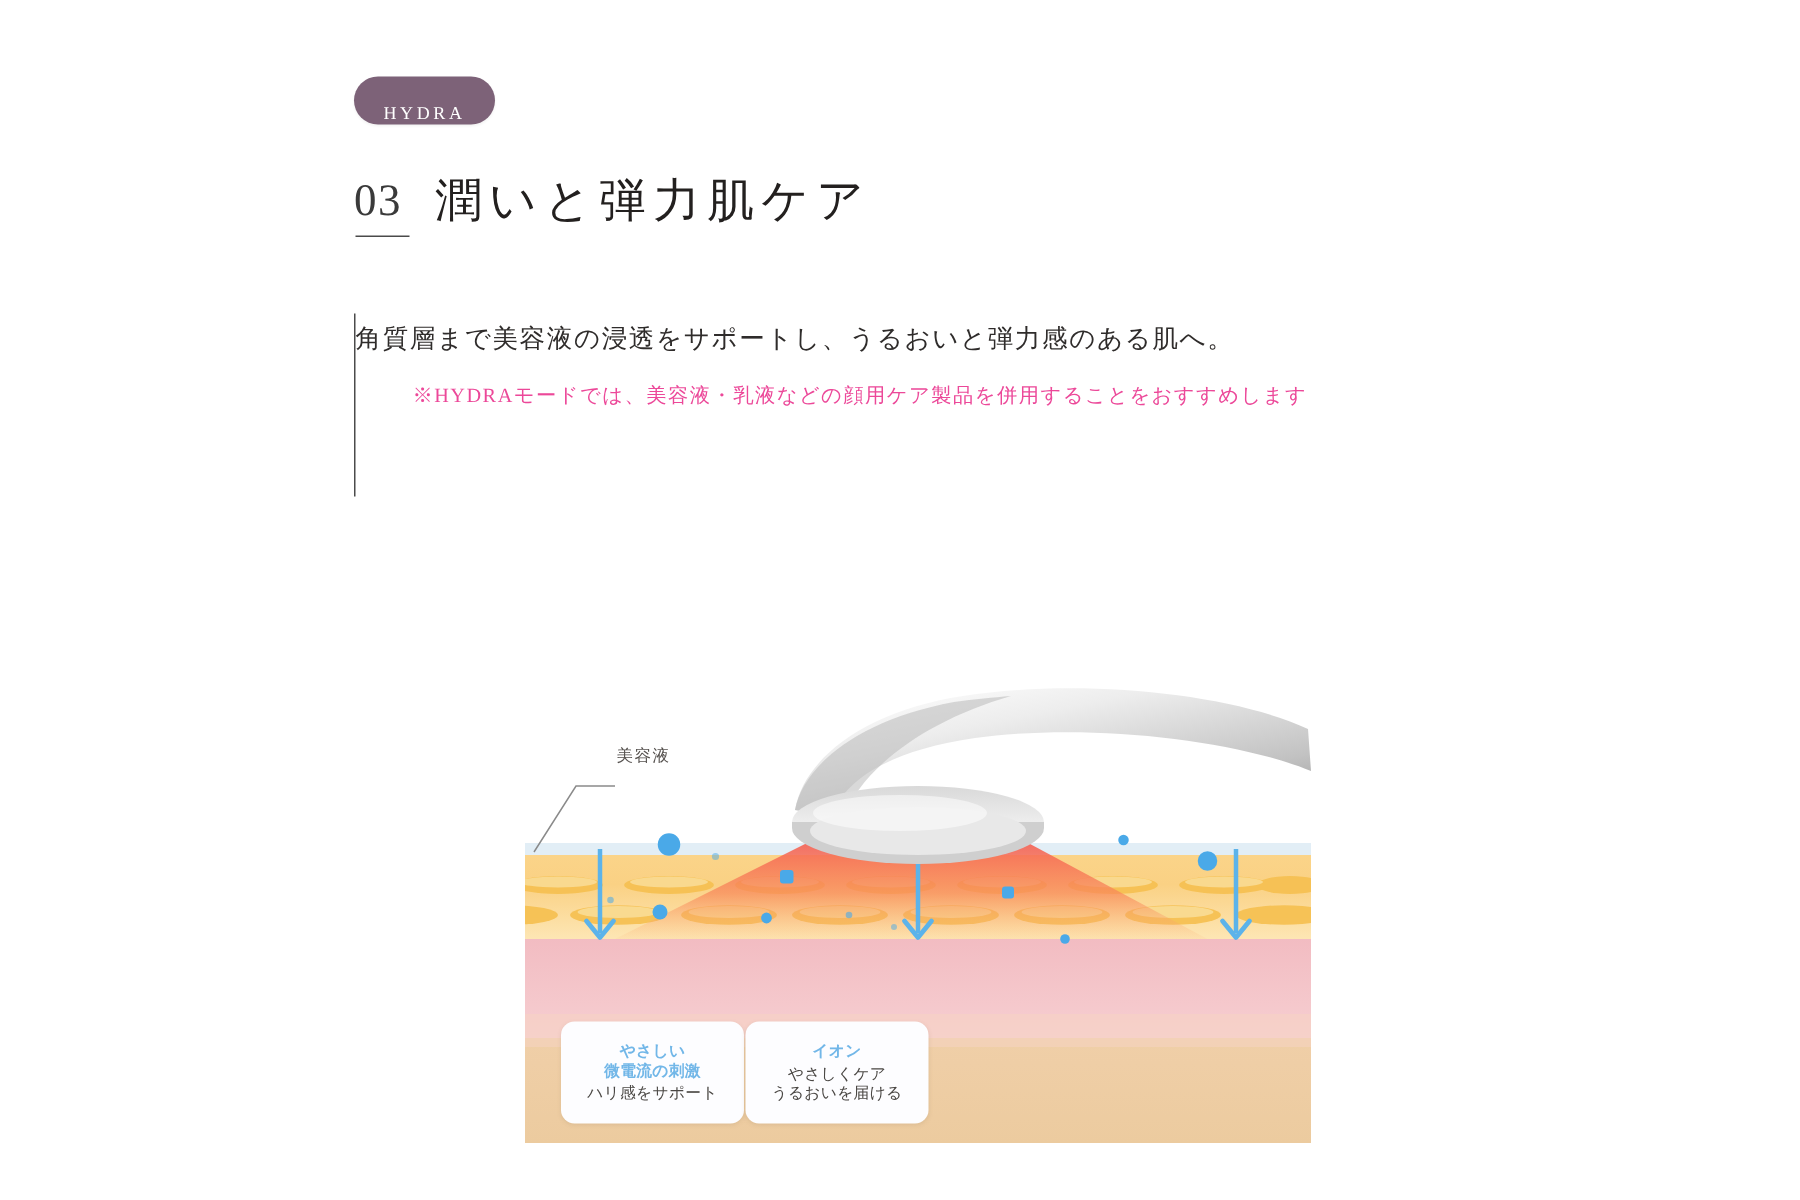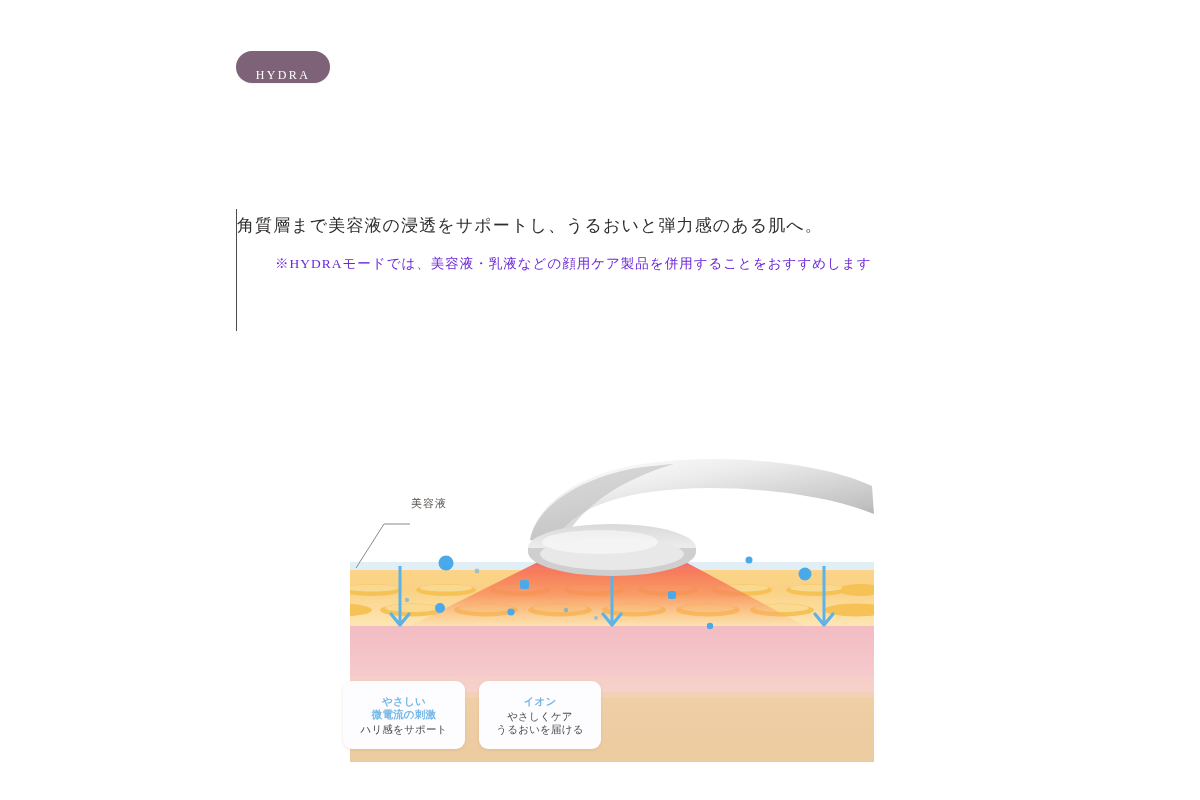--- a/index.html
+++ b/index.html
@@ -53,35 +53,35 @@
     border-left:1.6px solid #4b4b4b;
     height:122px;
     box-sizing:border-box;
   }
   .body-line{
     font-size:17px;line-height:34px;color:#2f2c2b;letter-spacing:1.1px;
     white-space:nowrap;
   }
   .note{
     margin-top:12px;margin-left:38px;
-    font-size:13.5px;color:#6d28d9;letter-spacing:1.0px;white-space:nowrap;
+    font-size:13.5px;color:#ec4899;letter-spacing:1.0px;white-space:nowrap;
   }
 
   
   .illus{
     position:absolute;left:350px;top:440px;
     width:524px;height:322px;
   }
   .illus svg{display:block;}
 
   
   .cards{
-    position:absolute;left:343px;top:681px;
+    position:absolute;left:374px;top:681px;
     width:499px;height:87px;
-    display:flex;gap:14px;
+    display:flex;gap:1px;
   }
   .card{
     width:122px;height:68px;
     background:#fdfdff;
     border-radius:9px;
     box-shadow:0 1px 3px rgba(150,120,90,.18);
     display:flex;flex-direction:column;align-items:center;justify-content:center;
     font-family:"Liberation Sans","DejaVu Sans",sans-serif;
     box-sizing:border-box;
     padding:4px 2px;
@@ -105,20 +105,27 @@
 </style>
 </head>
 <body>
 
 <div class="page">
 
   <div class="badge">
     <span>HYDRA</span>
   </div>
 
+  <div class="heading">
+    <div class="num-wrap">
+      <div class="num">03</div>
+      <div class="num-rule"></div>
+    </div>
+    <div class="head-title">潤いと弾力肌ケア</div>
+  </div>
 
   <div class="body-block">
     <div class="body-line">角質層まで美容液の浸透をサポートし、うるおいと弾力感のある肌へ。</div>
     <div class="note">※HYDRAモードでは、美容液・乳液などの顔用ケア製品を併用することをおすすめします</div>
   </div>
 
   <div class="illus">
     <svg width="524" height="322" viewBox="0 0 524 322" xmlns="http://www.w3.org/2000/svg">
       <defs>
         <linearGradient id="gDevice" x1="0" y1="0" x2="0.4" y2="1">

